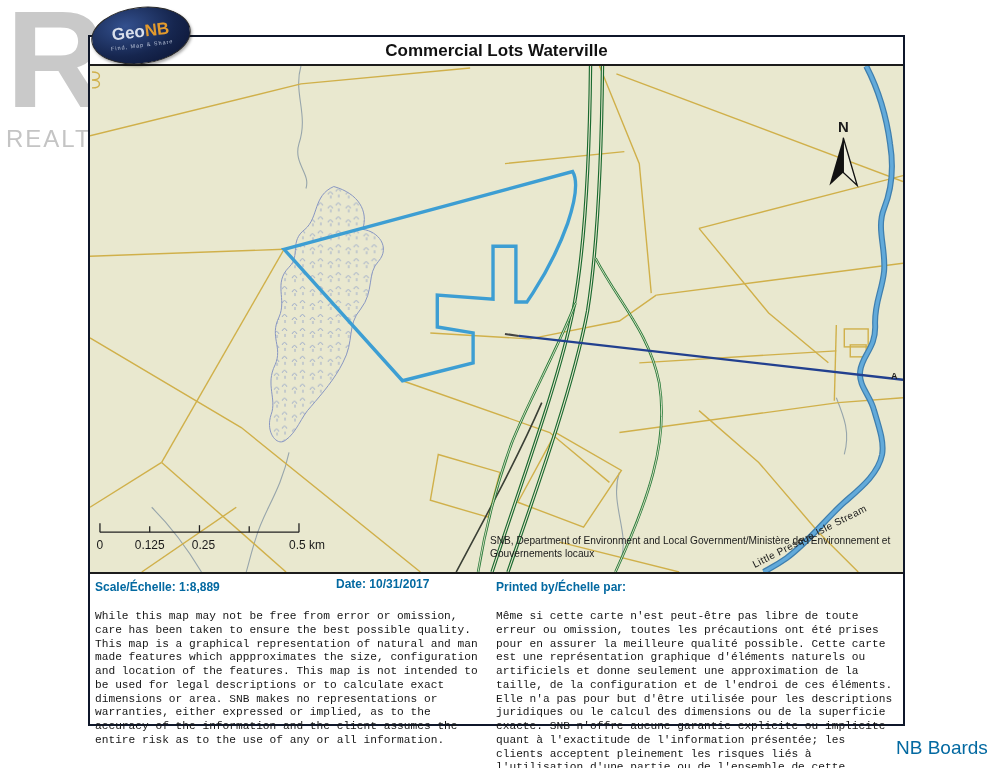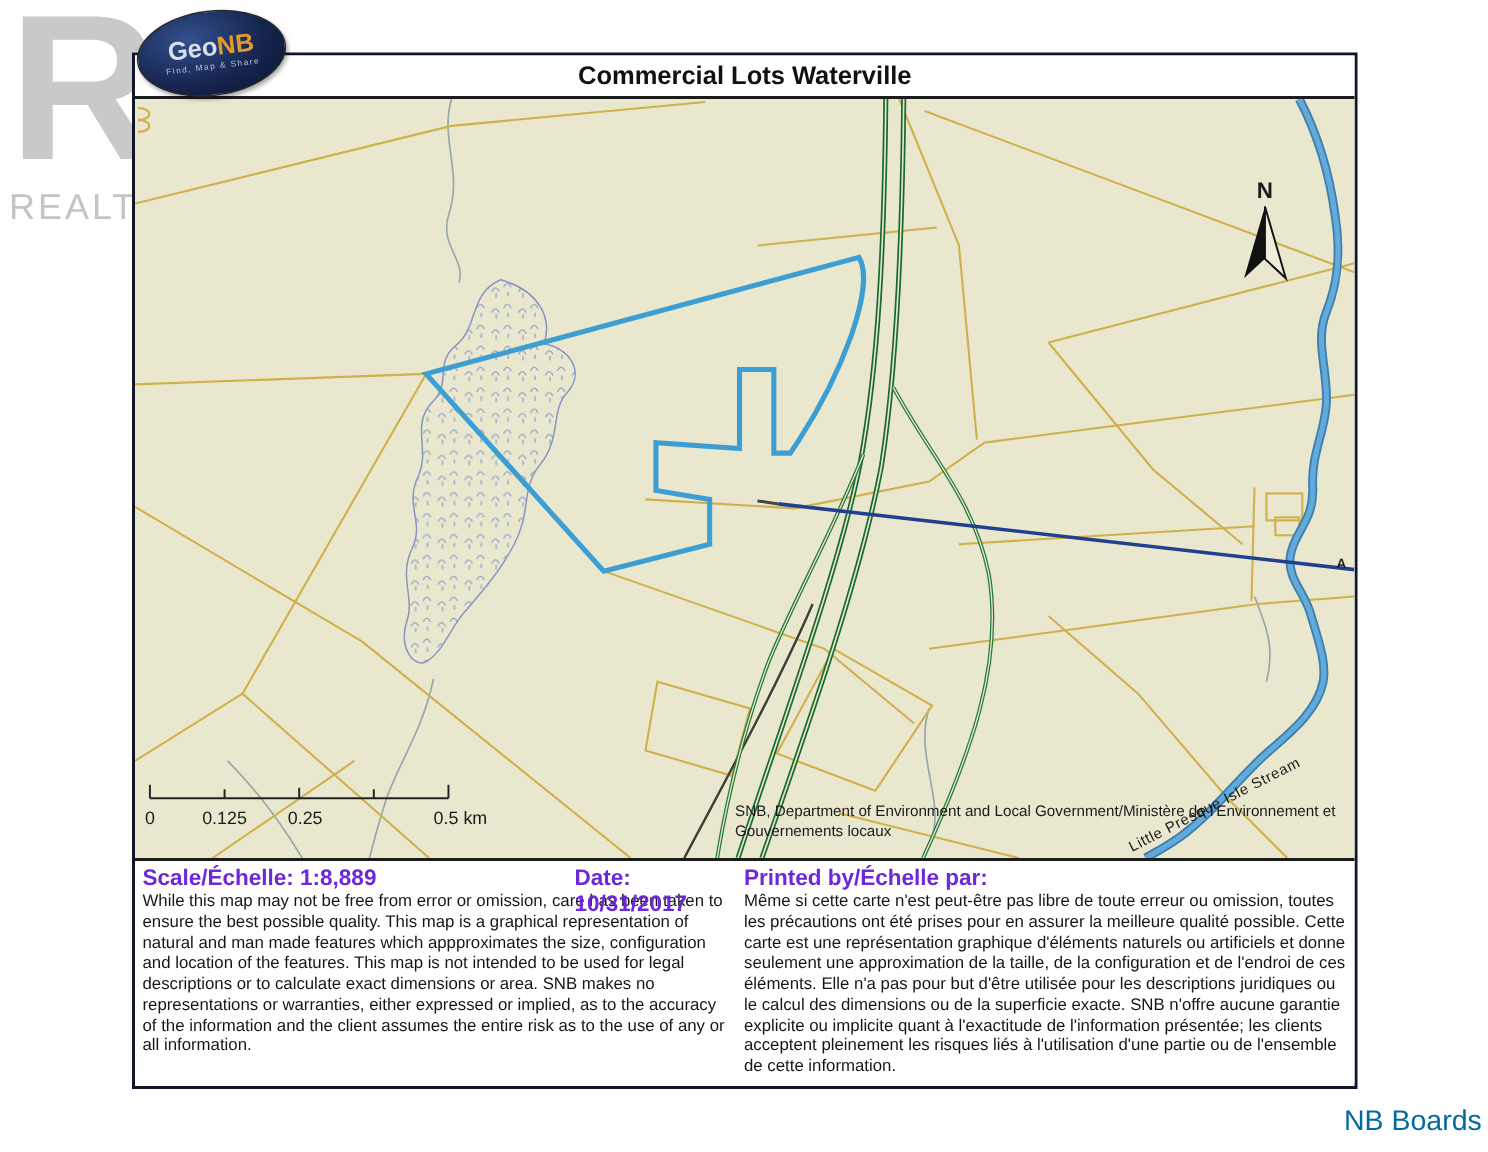--- a/index.html
+++ b/index.html
@@ -43,23 +43,23 @@
     position:relative;height:506px;border-bottom:2px solid #1c1c1c;
     background:#e9e8cf;overflow:hidden;
   }
   .map-viewport svg{display:block;width:100%;height:100%;}
   svg text{font-family:"Liberation Sans",sans-serif;fill:#1a1a1a;}
   
   .info-section{display:flex;height:148px;background:#fff;}
   .col-left{width:398px;padding:3px 2px 0 5px;box-sizing:border-box;}
   .col-right{flex:1;padding:3px 6px 0 8px;box-sizing:border-box;}
   .hdr-row{position:relative;height:17px;}
-  .hdr{font-size:15px;font-weight:700;color:#6d28d9;}
-  .hdr.date{position:absolute;left:241px;top:0;margin-left:47px;}
-  .para{font-size:11.2px;line-height:1.23;color:#161616;margin-top:1px;}
+  .hdr{font-size:12px;font-weight:700;color:#0369a1;}
+  .hdr.date{position:absolute;left:241px;top:0;}
+  .para{font-size:11.2px;line-height:1.23;color:#161616;margin-top:16px;font-family:Liberation Mono, monospace;}
   
   .nb-boards{
     position:absolute;left:896px;top:737px;font-size:19px;color:#0369a1;z-index:1;
   }
 </style>
 </head>
 <body>
 
 <div class="realtor">
   <div class="big-r">R</div>

